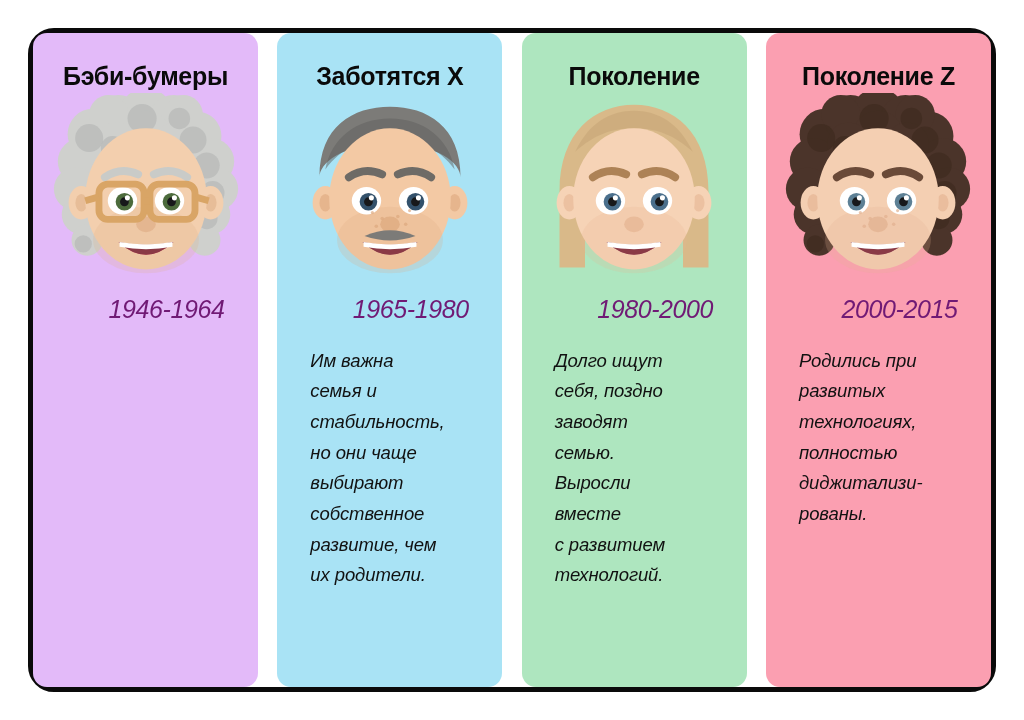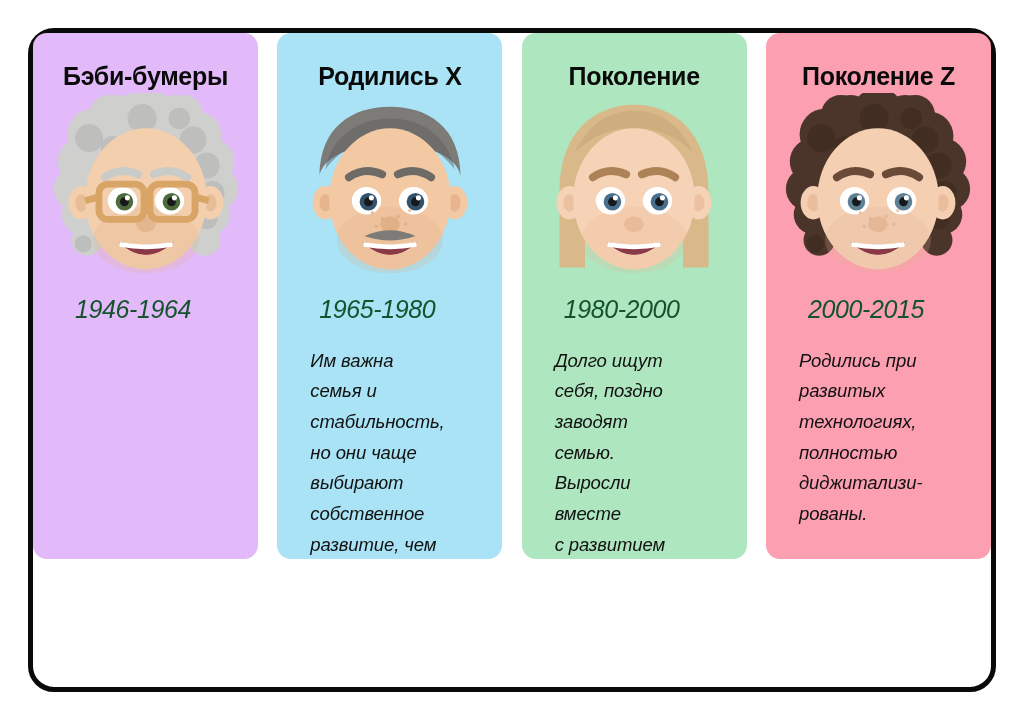--- a/index.html
+++ b/index.html
@@ -17,21 +17,21 @@
     left: 28px; top: 28px;
     width: 968px; height: 664px;
     border: 5px solid #0a0a0a;
     border-radius: 26px;
     background: #ffffff;
   }
 
   .cards {
     position: absolute;
     left: 33px; top: 33px;
-    width: 958px; height: 526px;
+    width: 958px; height: 654px;
     display: flex;
     flex-direction: row;
     align-items: stretch;
     justify-content: space-between;
     padding: 0;
   }
 
   .card {
     position: relative;
     width: 225px;
@@ -61,22 +61,22 @@
     align-items: center;
     justify-content: center;
     margin-top: 2px;
   }
   .avatar-svg { display:block; }
 
   .years {
     font-size: 25px;
     font-style: italic;
     font-weight: 500;
-    color: #14532d;
-    text-align: left;
+    color: #701a75;
+    text-align: center;
     padding-left: 42px;
     margin-top: 6px;
     letter-spacing: -0.4px;
     white-space: nowrap;
   }
 
   .desc {
     font-size: 18.5px;
     font-style: italic;
     color: #111;
@@ -151,21 +151,21 @@
                 <rect x="104" y="93" width="46" height="36" rx="9"></rect>
                 <path d="M98,110 h6"></path>
                 <path d="M52,106 l-14,4"></path>
               <path d="M150,106 l14,4"></path>
               </g>
           </svg>
         </div>
         <div class="years">1946-1964</div>
       </div>
       <div class="card card-1" style="background: rgb(169, 227, 245);">
-        <div class="card-title">Родились X</div>
+        <div class="card-title">Заботятся X</div>
         <div class="avatar-wrap">
           <svg class="avatar-svg" width="196" height="196" viewBox="0 0 200 200" xmlns="http://www.w3.org/2000/svg">
             <path d="M28,86 C28,34 62,14 100,14 C138,14 172,34 172,86 C172,72 150,52 100,52 C50,52 28,72 28,86 Z" fill="#7c7b78"></path>
           <path d="M34,78 C40,46 66,26 100,26 C134,26 160,46 166,78 C150,56 126,46 100,46 C74,46 50,56 34,78 Z" fill="#605f5d" opacity="0.5"></path>
             <ellipse cx="34" cy="112" rx="13" ry="17" fill="#f3c9a4"></ellipse>
                 <ellipse cx="166" cy="112" rx="13" ry="17" fill="#f3c9a4"></ellipse>
                 <ellipse cx="34" cy="112" rx="6" ry="9" fill="#dda97f" opacity="0.6"></ellipse>
                 <ellipse cx="166" cy="112" rx="6" ry="9" fill="#dda97f" opacity="0.6"></ellipse>
             <ellipse cx="100" cy="108" rx="62" ry="72" fill="#f3c9a4"></ellipse>
                 <ellipse cx="100" cy="150" rx="54" ry="34" fill="#dda97f" opacity="0.22"></ellipse>

